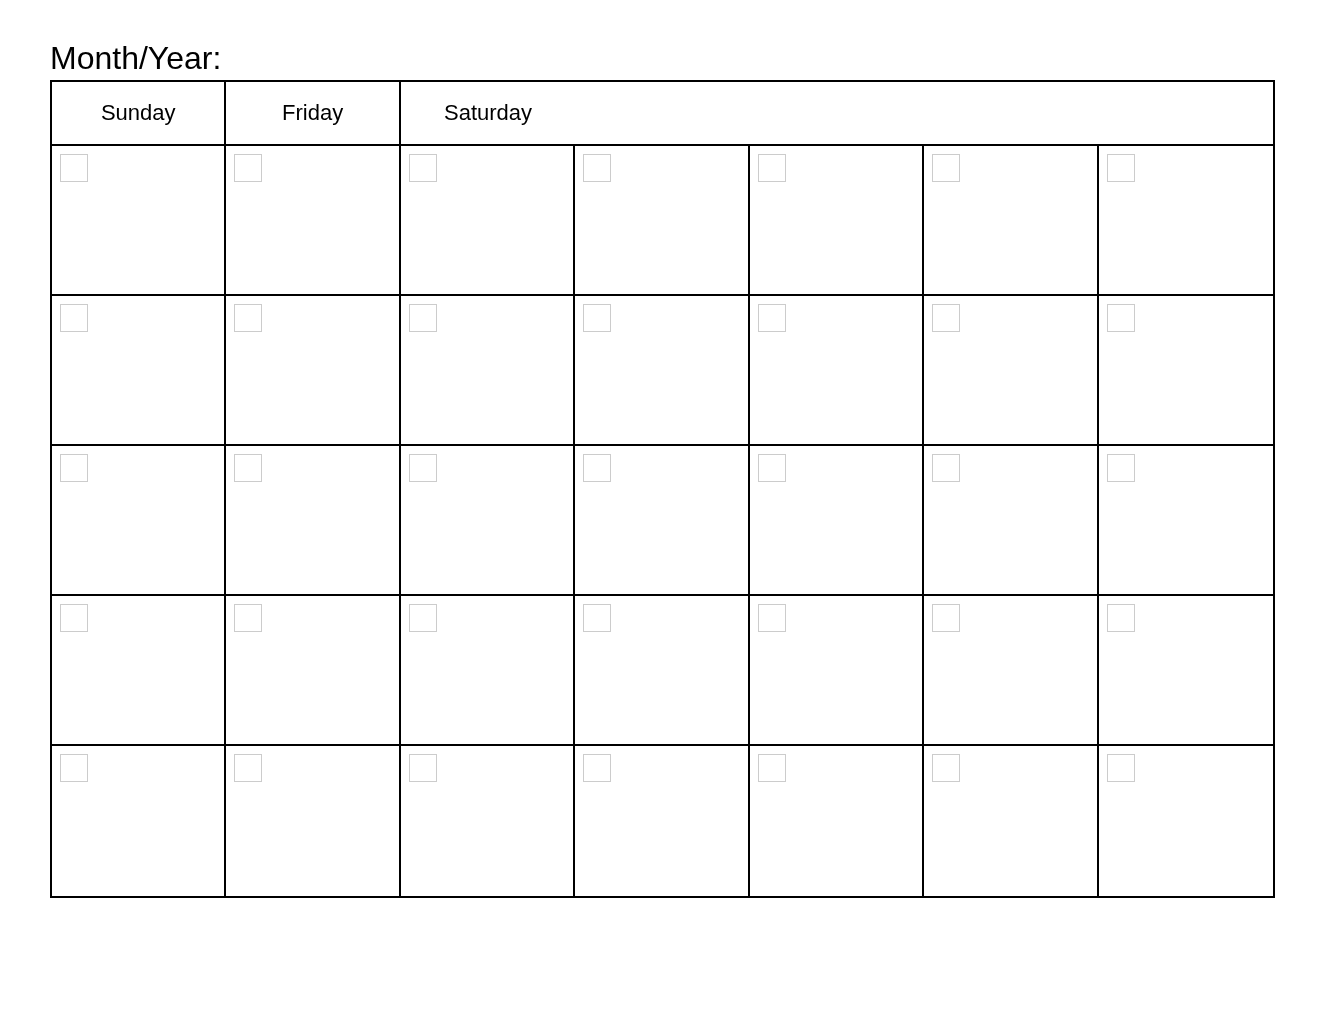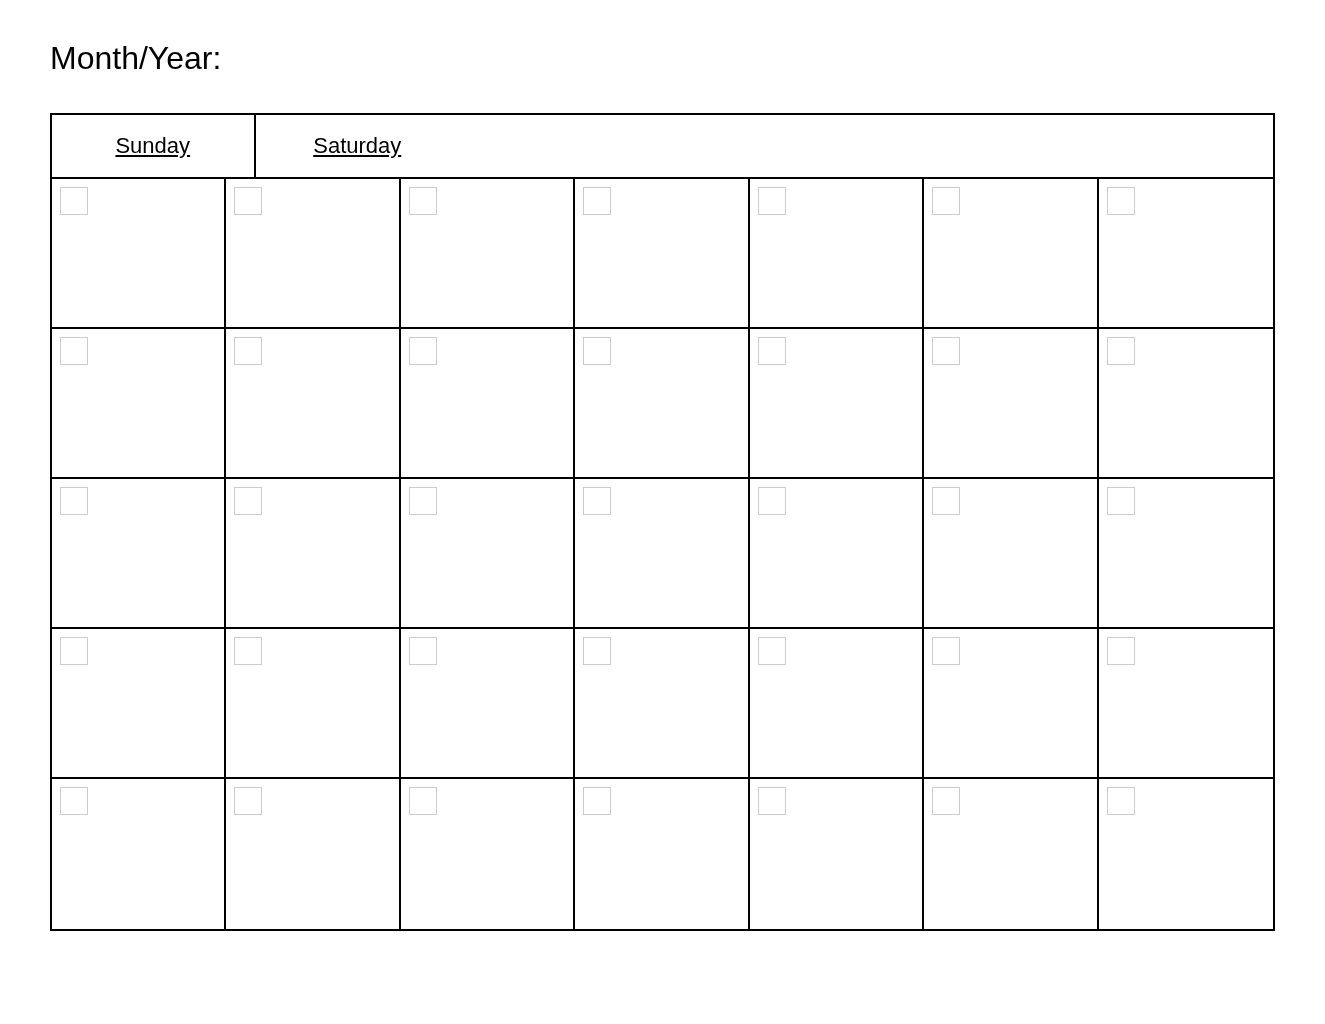--- a/index.html
+++ b/index.html
@@ -12,34 +12,33 @@
       background: #ffffff;
       font-family: Arial, Helvetica, sans-serif;
       width: 1325px;
       min-height: 1024px;
       padding: 40px 50px;
     }
 
     .month-year-label {
       font-size: 32px;
       font-weight: normal;
-      margin-bottom: 36px;
+      margin-bottom: 3px;
       color: #000;
     }
 
     .calendar-container {
       border: 2.5px solid #000;
       width: 100%;
     }
 
     .calendar-header {
       display: grid;
-      grid-template-columns: repeat(6, 1fr);
+      grid-template-columns: repeat(7, 1fr);
       border-bottom: 2.5px solid #000;
-      text-decoration: underline;
     }
 
     .calendar-header-cell {
       text-align: center;
       padding: 18px 10px;
       font-size: 22px;
       font-weight: normal;
       color: #000;
       border-right: 2px solid #000;
     }
@@ -86,20 +85,21 @@
   </style>
 </head>
 <body>
 
 <div class="month-year-label">Month/Year:</div>
 
 <div class="calendar-container">
 
   <div class="calendar-header">
     <div class="calendar-header-cell">Sunday</div>
+    <div class="calendar-header-cell">Friday</div>
     <div class="calendar-header-cell">Saturday</div>
   </div>
 
   <div class="calendar-body">
 
     <div class="calendar-week">
       <div class="calendar-day">
           <div class="day-number-box"></div>
         </div>
       <div class="calendar-day">

